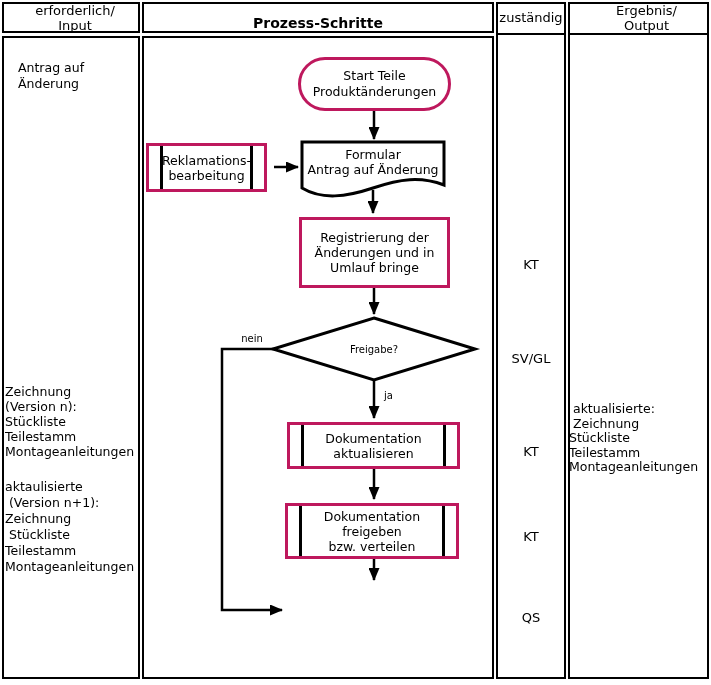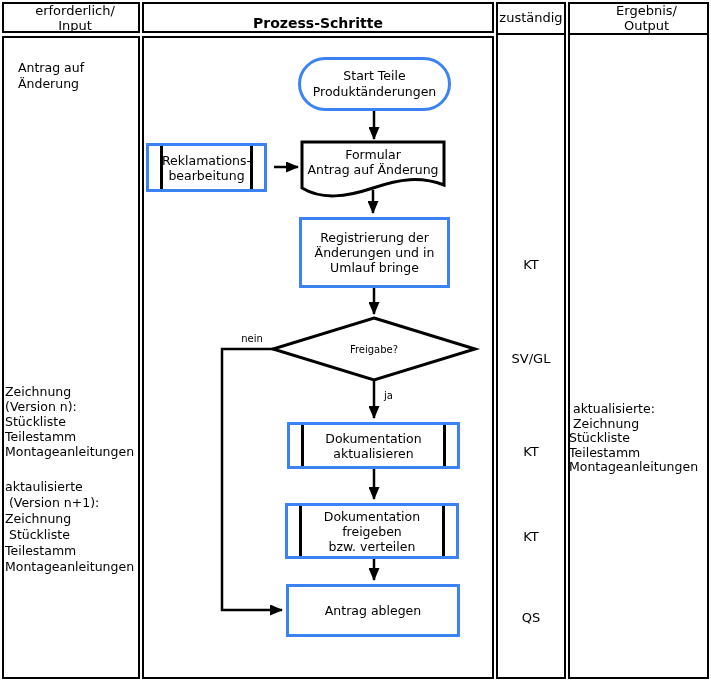--- a/index.html
+++ b/index.html
@@ -6,21 +6,21 @@
   #canvas{
     position:relative;width:711px;height:685px;background:#ffffff;
     font-family:"DejaVu Sans","Liberation Sans",sans-serif;
     color:#000;overflow:hidden;
   }
   .cell{position:absolute;border:2px solid #000;background:#fff;box-sizing:border-box;}
   .hcell{display:flex;align-items:center;justify-content:center;}
   .hcell span{display:block;white-space:pre;text-align:center;font-size:13px;line-height:15px;}
   .hcell.bold span{font-weight:bold;font-size:14px;margin-top:12px;}
   .hline{position:absolute;background:#000;height:2px;}
-  .shape{position:absolute;border:3px solid #3b82f6;background:#fff;box-sizing:border-box;
+  .shape{position:absolute;border:3px solid #be185d;background:#fff;box-sizing:border-box;
          display:flex;align-items:center;justify-content:center;z-index:2;}
   .shape span{display:block;white-space:pre;text-align:center;font-size:12.5px;line-height:15px;}
   .stadium{border-radius:27px;}
   .stadium span{line-height:16px;}
   .predef::before,.predef::after{content:"";position:absolute;top:0;bottom:0;width:3px;background:#000;}
   .predef::before{left:11px;}
   .predef::after{right:11px;}
   .floattxt{position:absolute;z-index:2;}
   .floattxt span{display:block;white-space:pre;font-size:12.5px;line-height:15px;}
   .doc-label{display:flex;align-items:center;justify-content:center;}
@@ -113,23 +113,20 @@
     <span>Dokumentation
 aktualisieren</span>
   </div>
 
   <div class="shape predef" style="left:285px;top:503px;width:174px;height:56px;">
     <span>Dokumentation
 freigeben
 bzw. verteilen</span>
   </div>
 
-  <div class="shape" style="left:286px;top:584px;width:174px;height:53px;">
-    <span>Antrag ablegen</span>
-  </div>
 
   <div class="floattxt" style="left:18px;top:60px;">
     <span style="line-height:16px;">Antrag auf
 Änderung</span>
   </div>
   <div class="floattxt" style="left:5px;top:384px;">
     <span>Zeichnung
 (Version n):
 Stückliste
 Teilestamm

